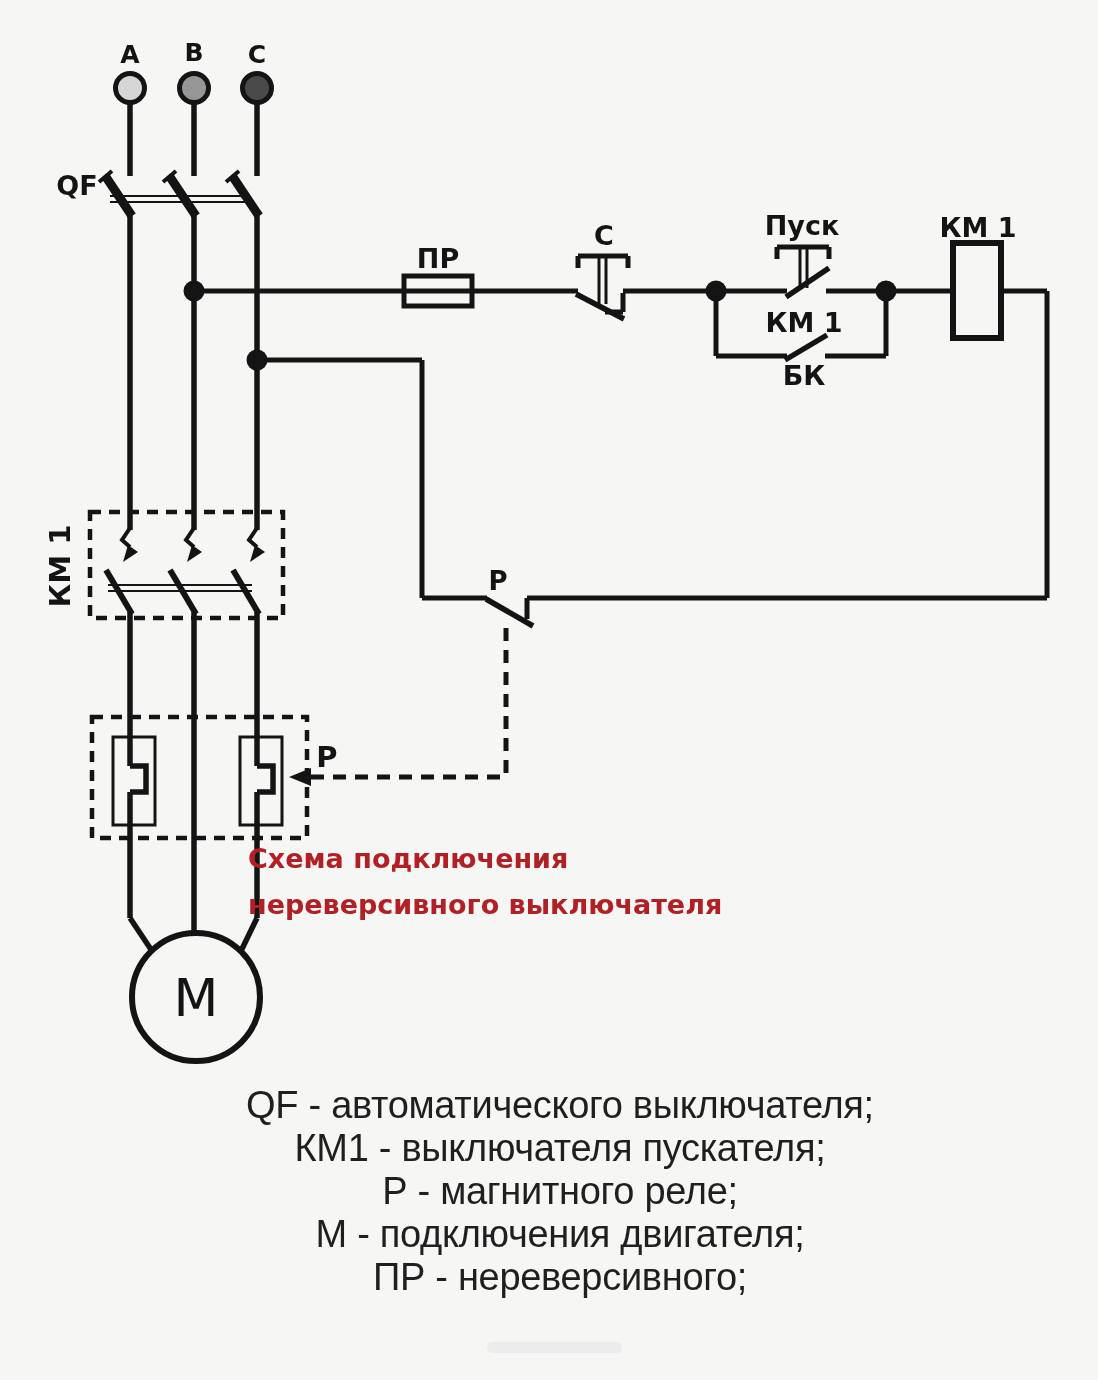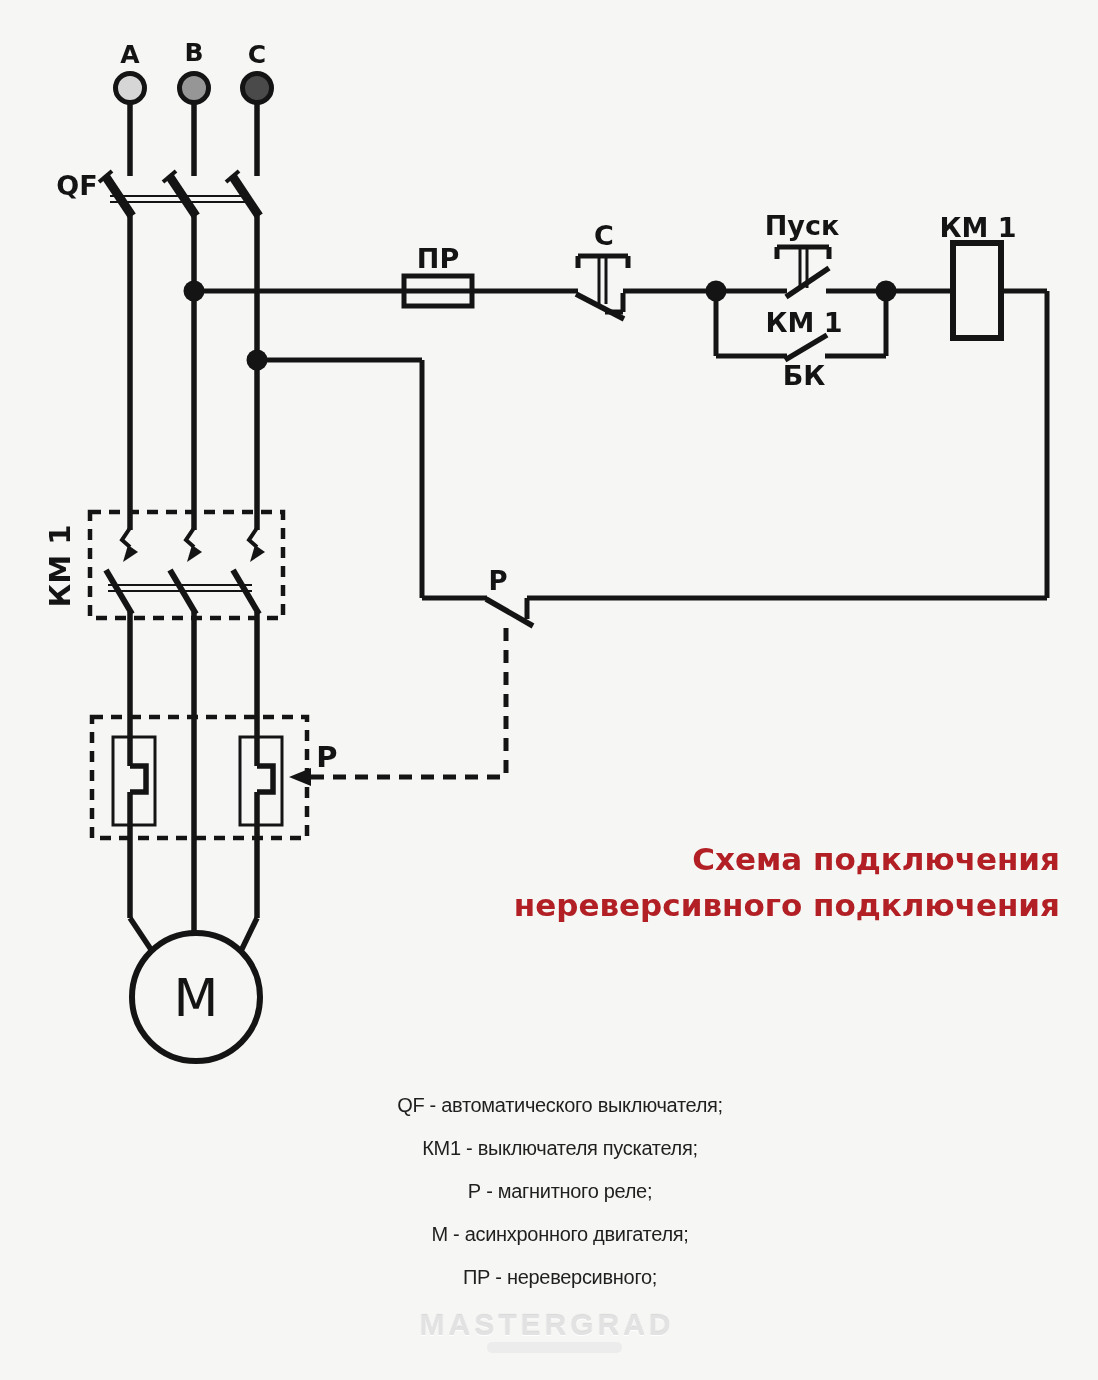--- a/index.html
+++ b/index.html
@@ -6,29 +6,29 @@
   .canvas{
     position:relative;
     width:1098px;height:1380px;
     background:#f6f6f4;
     overflow:hidden;
     font-family:"DejaVu Sans",sans-serif;
   }
   svg{position:absolute;left:0;top:0;}
   .schem-label{font-family:"DejaVu Sans",sans-serif;font-weight:bold;fill:#141414;}
   .title{
-    position:absolute;left:260px;top:836px;width:800px;
-    text-align:right;font-family:"DejaVu Sans",sans-serif;
-    font-weight:bold;font-size:31px;line-height:46px;
+    position:absolute;left:248px;top:836px;width:800px;
+    text-align:left;font-family:"DejaVu Sans",sans-serif;
+    font-weight:bold;font-size:27px;line-height:46px;
     color:#b22025;
   }
   .legend{
     position:absolute;left:60px;top:1084px;width:1000px;
     text-align:center;font-family:"Liberation Sans",sans-serif;
-    font-size:20px;line-height:43px;color:#1f1f1f;
+    font-size:38px;line-height:43px;color:#1f1f1f;
     letter-spacing:-0.3px;
   }
   .watermark{
     position:absolute;left:297px;top:1308px;width:500px;
     text-align:center;font-family:"Liberation Sans",sans-serif;
     font-weight:bold;font-size:30px;letter-spacing:4px;
     color:#e2e2e2;text-shadow:0 1px 0 #ffffff,0 -1px 1px #d8d8d8;
   }
   .watermark-blur{
     position:absolute;left:487px;top:1342px;width:135px;height:11px;
@@ -176,27 +176,26 @@
   <text class="schem-label" x="804" y="385" font-size="27" text-anchor="middle">БК</text>
   <text class="schem-label" x="978" y="237" font-size="27" text-anchor="middle">КМ 1</text>
   <text class="schem-label" x="498" y="590" font-size="26" text-anchor="middle">Р</text>
   <text class="schem-label" x="70" y="566" font-size="29" text-anchor="middle" transform="rotate(-90 70 566)">КМ 1</text>
   <text class="schem-label" x="327" y="767" font-size="29" text-anchor="middle">Р</text>
   <text x="196" y="1016" font-size="52" text-anchor="middle" fill="#141414" font-family="DejaVu Sans, sans-serif" font-weight="normal">М</text>
 </svg>
 
 <div class="title">
   <div>Схема подключения</div>
-  <div>нереверсивного подключения</div>
+  <div>нереверсивного выключателя</div>
 </div>
 
 <div class="legend">
   <div>QF - автоматического выключателя;</div>
   <div>КМ1 - выключателя пускателя;</div>
   <div>Р - магнитного реле;</div>
-  <div>М - асинхронного двигателя;</div>
+  <div>М - подключения двигателя;</div>
   <div>ПР - нереверсивного;</div>
 </div>
 
-<div class="watermark">MASTERGRAD</div>
 <div class="watermark-blur"></div>
 
 </div>
 
 </body></html>

